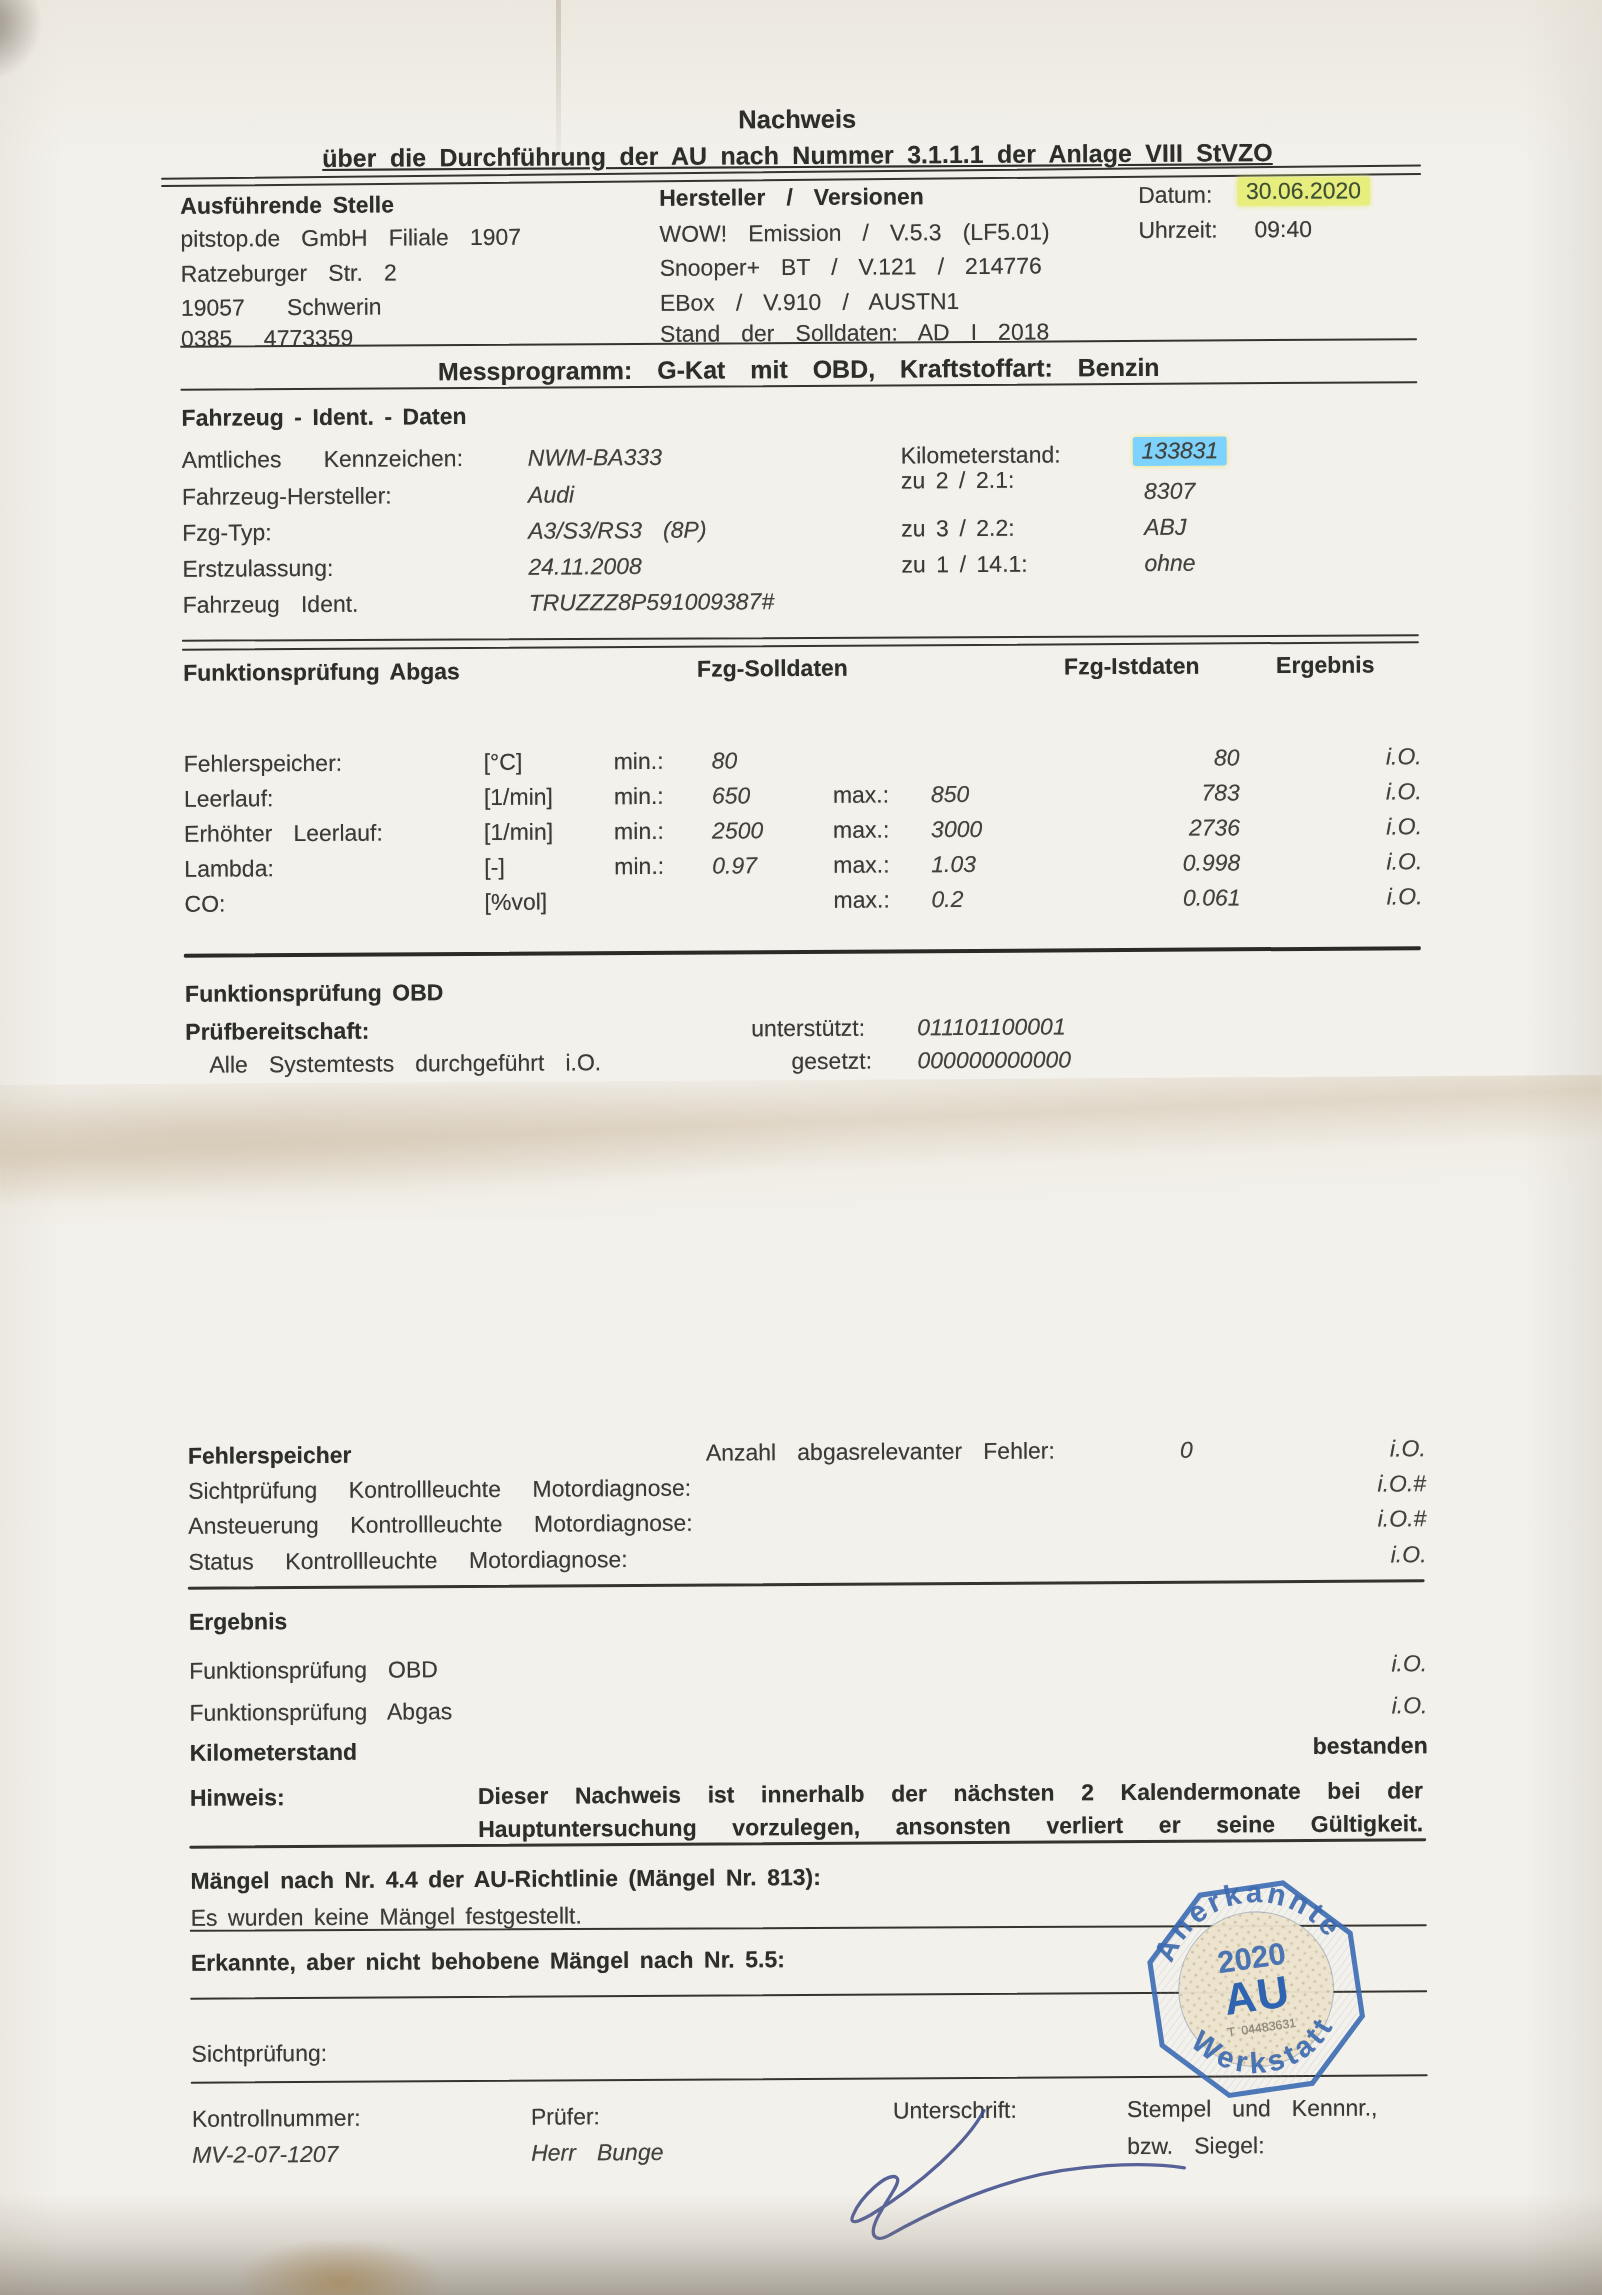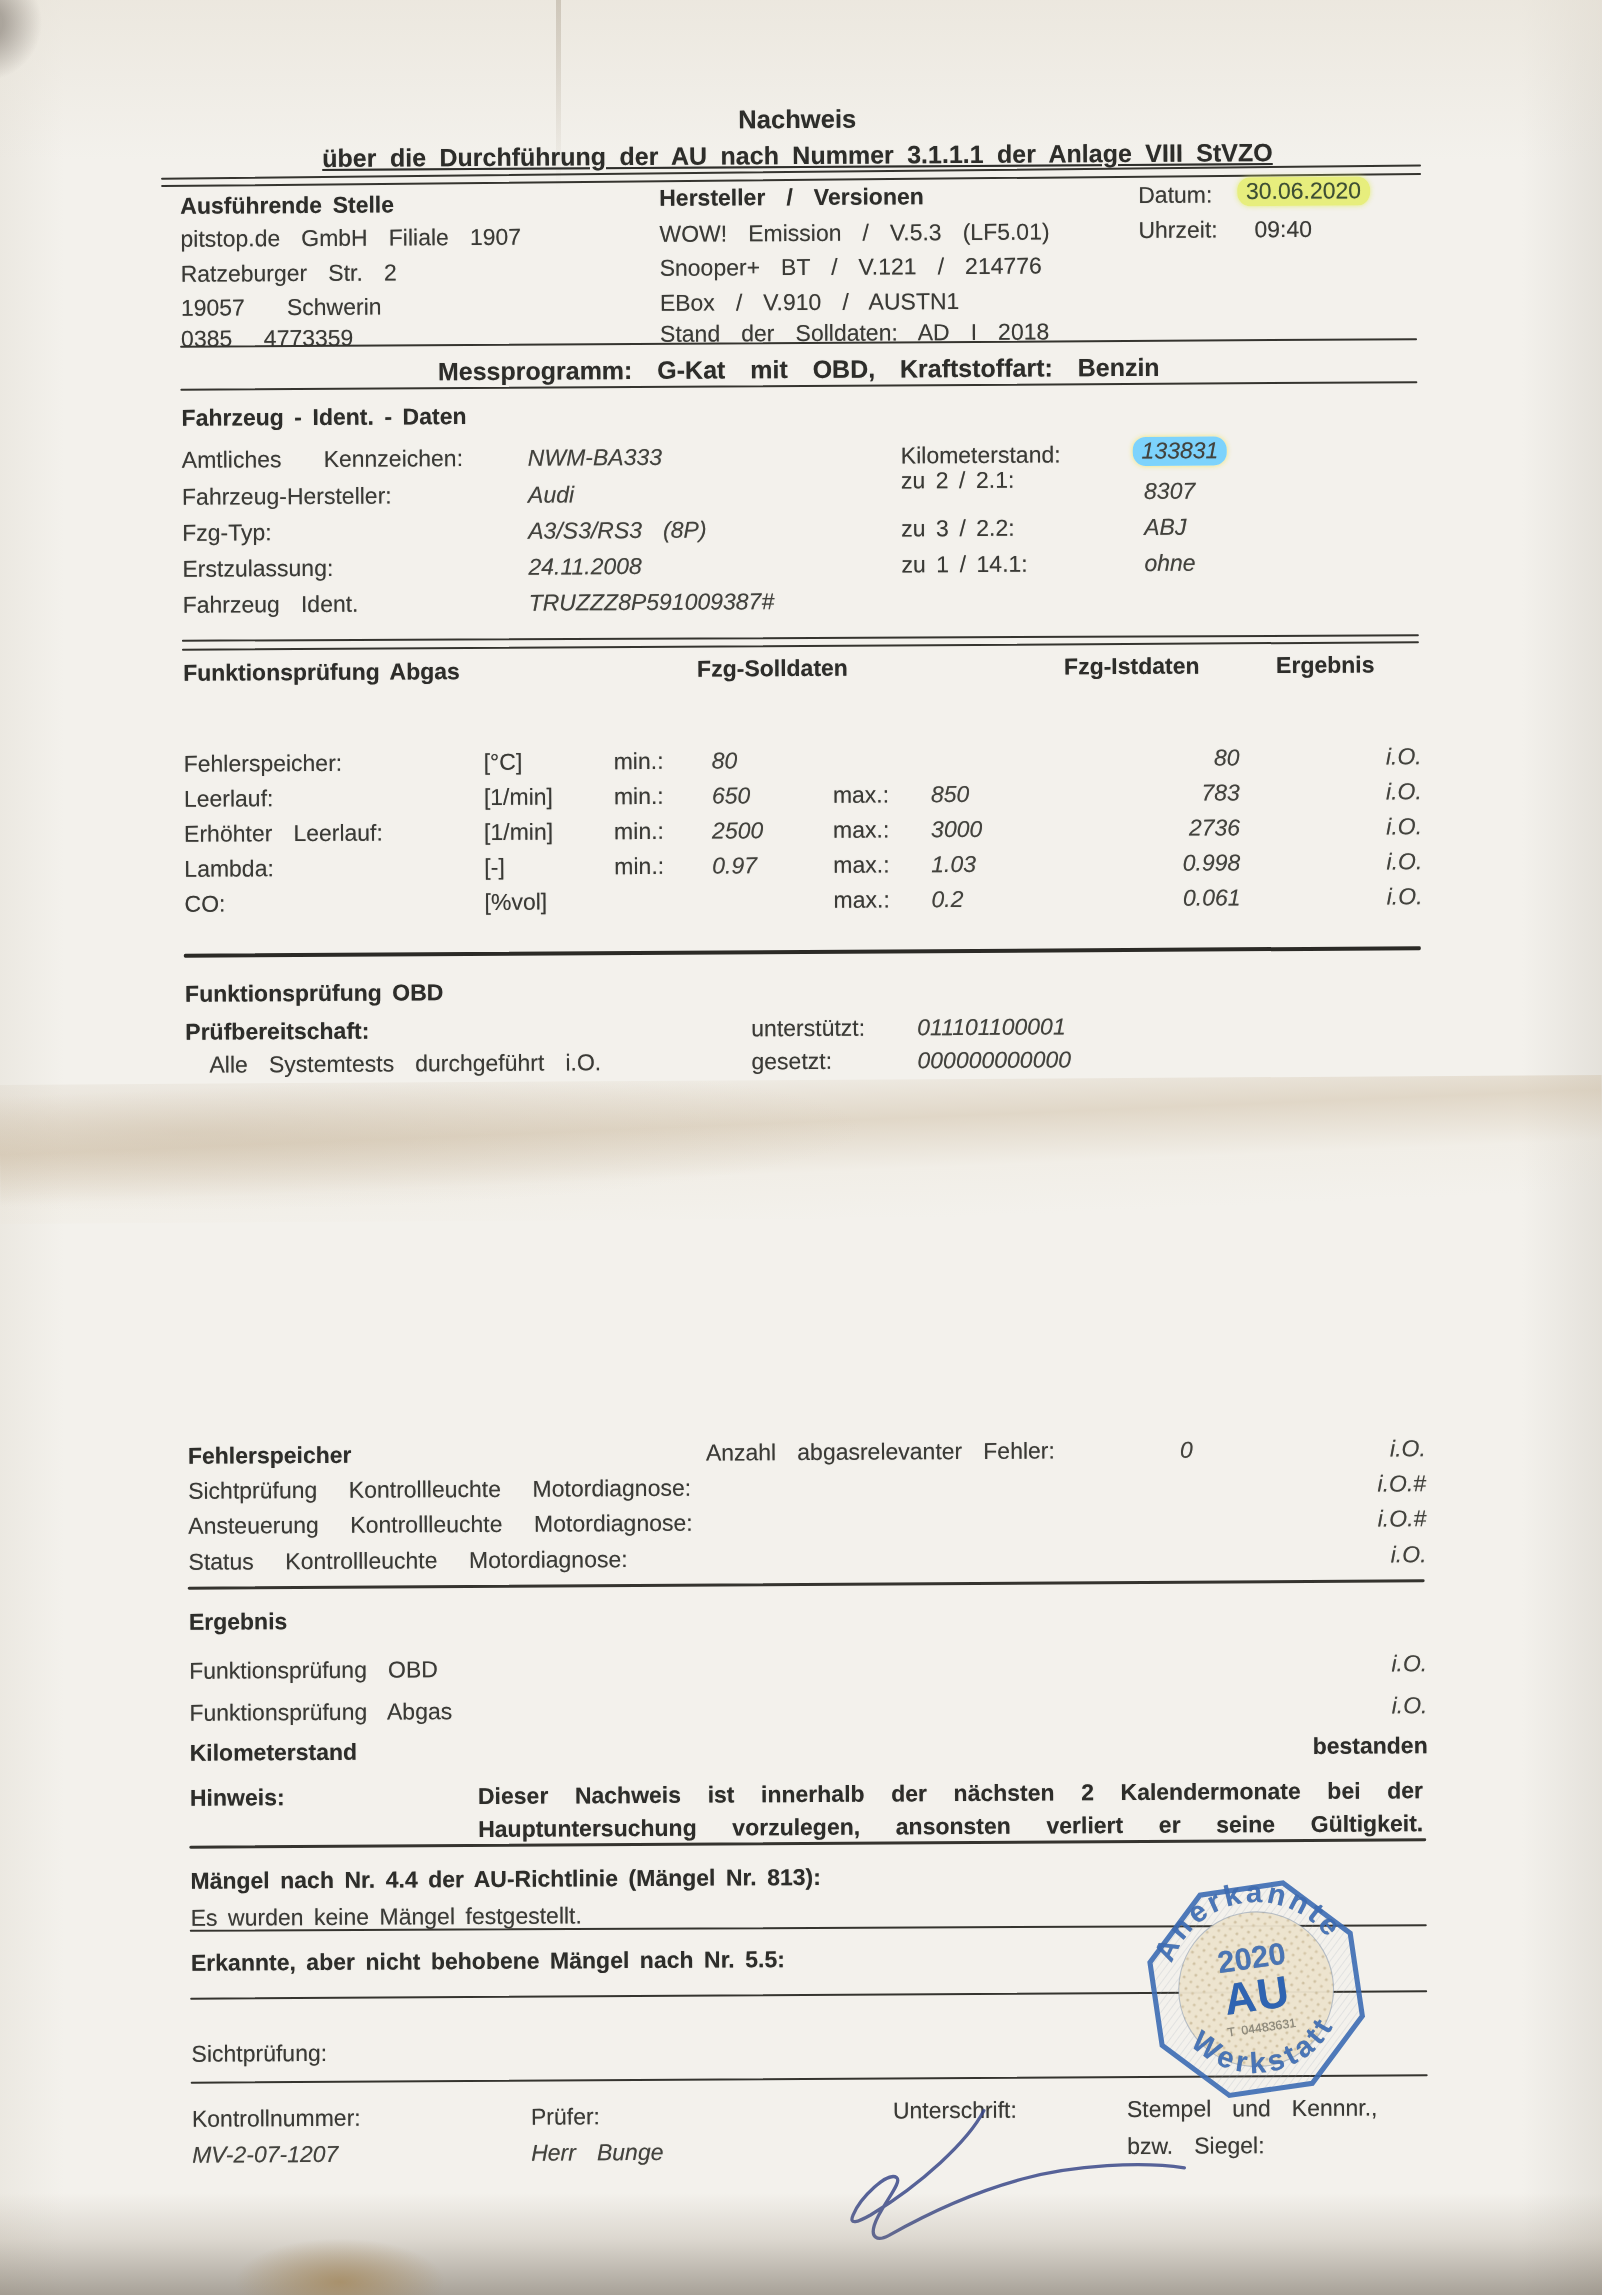--- a/index.html
+++ b/index.html
@@ -36,21 +36,21 @@
   .b{font-weight:bold;color:#2d2d2a;}
   .i{font-style:italic;color:#42423d;}
   .ctr{left:186px;width:1235px;text-align:center;}
   .rule{position:absolute;left:185px;width:1237px;height:2.2px;background:#35342f;border-radius:1.5px;}
   .rule.w2{height:2.9px;}
   .rule.w3{height:3.7px;background:#2b2a26;}
   .rule.full{left:167px;width:1260px;}
   .ist-box{position:absolute;left:1075px;width:167px;text-align:right;white-space:pre;}
   .res-box{position:absolute;left:1301px;width:123px;text-align:right;white-space:pre;}
   .wide-box{position:absolute;left:1199px;width:225px;text-align:right;white-space:pre;}
-  .hl{padding:0.7px 8.8px 2.2px 8.8px;border-radius:13px;}
+  .hl{padding:0.7px 8.8px 2.2px 8.8px;border-radius:3px;}
   .hl-date{background:#e7ee7d;box-shadow:0 0 5.8px rgba(225,236,116,.9);color:#3d4f33;}
   .hl-km{background:#7dd3fc;box-shadow:0 0 5.8px rgba(240,230,96,.9);}
   .hinweis-line{position:absolute;left:474px;width:945px;white-space:normal;
     text-align:justify;text-align-last:justify;font-weight:bold;color:#2d2d2a;}
   .title{font-size:25.6px;}
   .subtitle{font-size:25px;text-decoration:underline;word-spacing:.26em;}
   .mess{font-size:25px;word-spacing:.22em;}
   svg text{font-family:"Liberation Sans","DejaVu Sans",sans-serif;}
 </style>
 </head>
@@ -159,21 +159,21 @@
   <div class="ist-box i" style="top:887px">0.061</div>
   <div class="res-box i" style="top:887px">i.O.</div>
 
   <div class="rule w3" style="top:950px"></div>
 
   <div class="t b" style="left:186px;top:977px">Funktionsprüfung OBD</div>
   <div class="t b" style="left:186px;top:1015px">Prüfbereitschaft:</div>
   <div class="t" style="left:752px;top:1015px">unterstützt:</div>
   <div class="t i" style="left:918px;top:1015px">011101100001</div>
   <div class="t" style="left:210px;top:1048px">Alle  Systemtests  durchgeführt  i.O.</div>
-  <div class="t" style="left:752px;top:1048px">gesetzt:</div>
+  <div class="t" style="left:792px;top:1048px">gesetzt:</div>
   <div class="t i" style="left:918px;top:1048px">000000000000</div>
 
   <div class="crease-band"></div>
 
   <div class="t b" style="left:186px;top:1439px">Fehlerspeicher</div>
   <div class="t" style="left:704px;top:1439px">Anzahl  abgasrelevanter  Fehler:</div>
   <div class="t i" style="left:1178px;top:1439px">0</div>
   <div class="res-box i" style="top:1439px">i.O.</div>
 
   <div class="t" style="left:186px;top:1474px">Sichtprüfung   Kontrollleuchte   Motordiagnose:</div>

